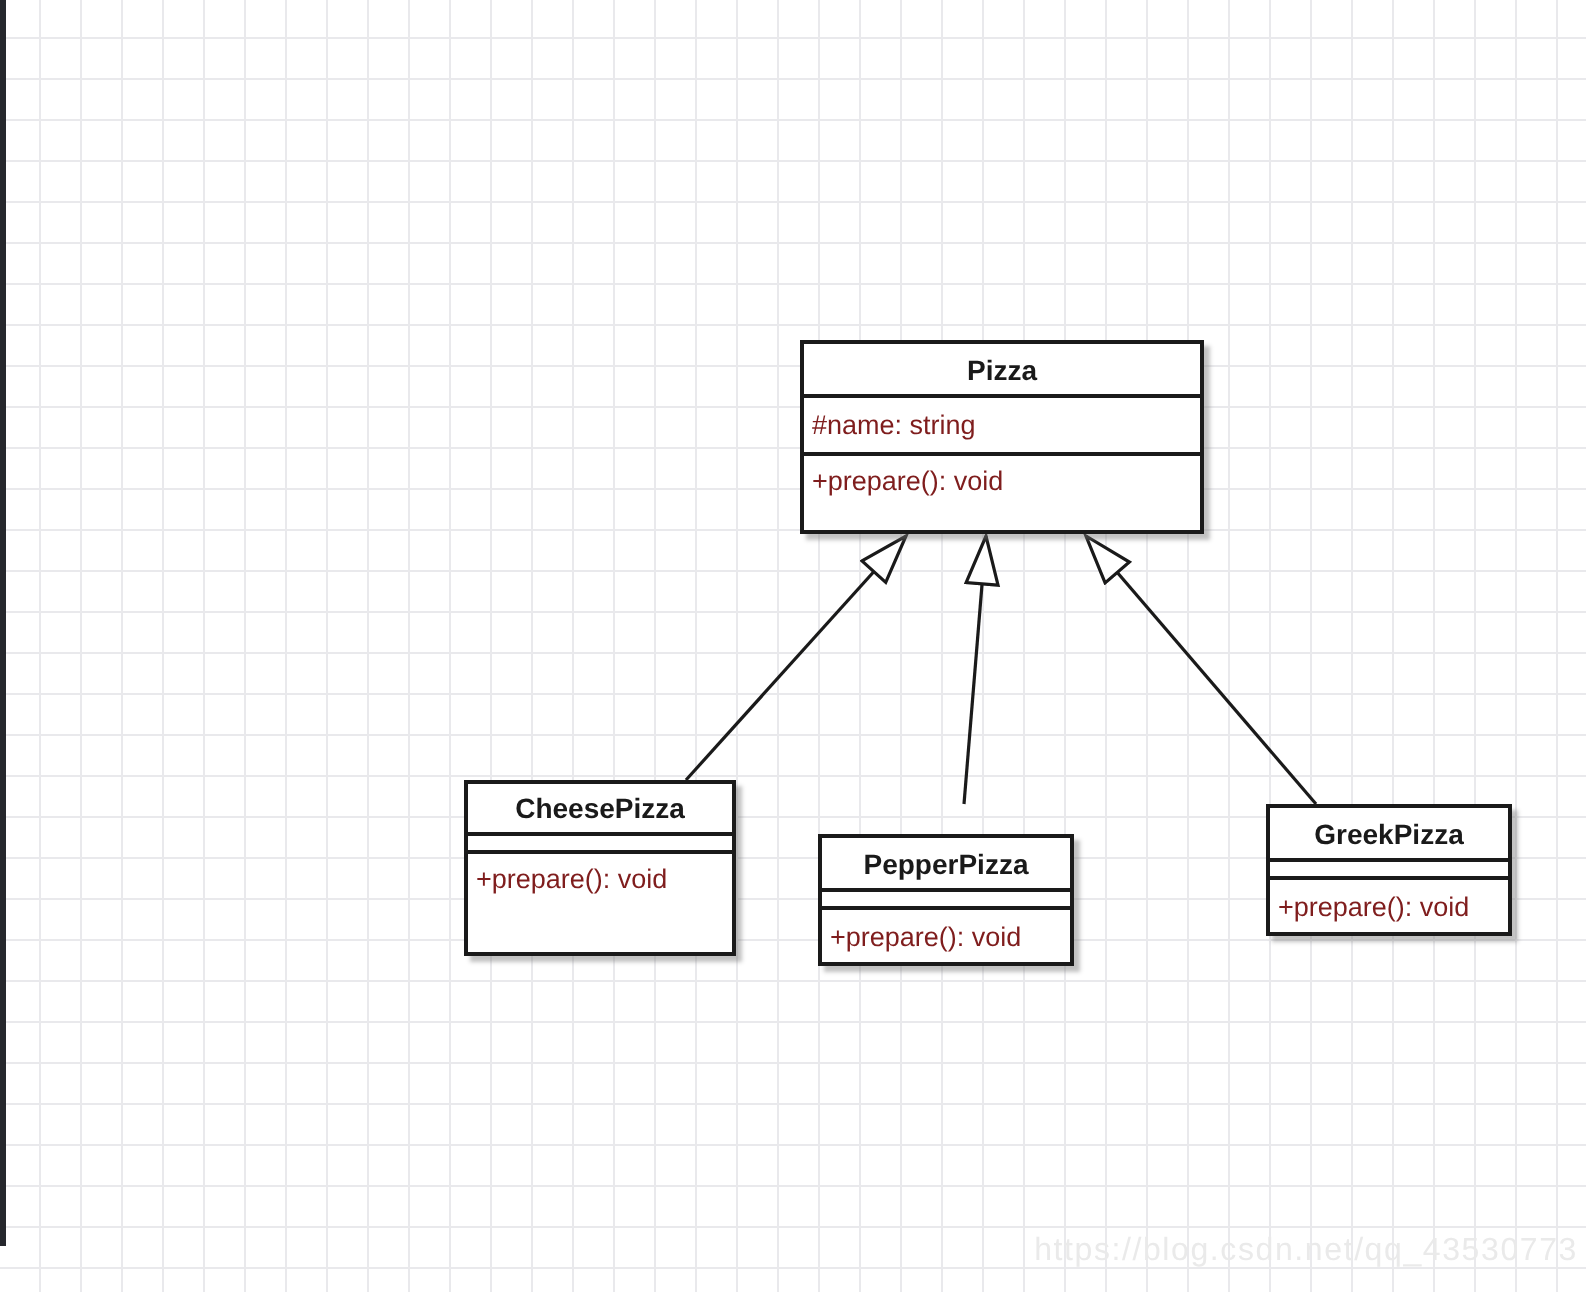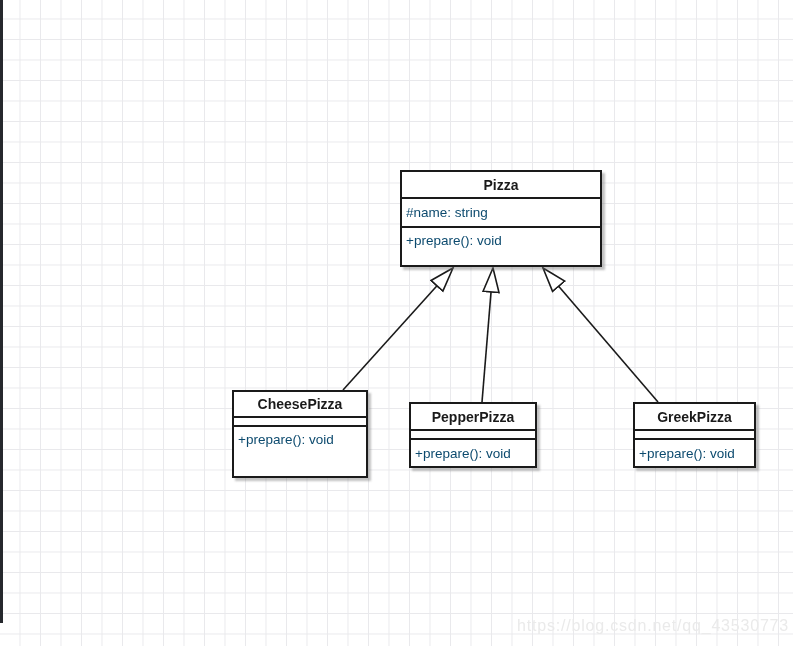--- a/index.html
+++ b/index.html
@@ -54,21 +54,21 @@
     font-size: 14px;
     border-bottom: 2px solid #1a1a1a;
     white-space: nowrap;
   }
   .uml-empty {
     flex: 0 0 auto;
     border-bottom: 2px solid #1a1a1a;
   }
   .uml-row {
     font-size: 13.5px;
-    color: #0c4a6e;
+    color: #7f1d1d;
     padding: 0 4px;
     white-space: nowrap;
     overflow: hidden;
   }
   .uml-row.sep { border-bottom: 2px solid #1a1a1a; }
   .row-center { display: flex; align-items: center; flex: 1 1 auto; }
   .row-top { flex: 1 1 auto; padding-top: 5px; }
   .row-fixed { flex: 0 0 auto; display: flex; align-items: center; }
 
   .watermark {
@@ -106,21 +106,21 @@
     <div class="uml-row row-top">+prepare(): void</div>
   </div>
 
 
   <div class="uml-class" style="left:232px; top:390px; width:136px; height:88px;">
     <div class="uml-title" style="height:26px;">CheesePizza</div>
     <div class="uml-empty" style="height:9px;"></div>
     <div class="uml-row row-top">+prepare(): void</div>
   </div>
 
-  <div class="uml-class" style="left:409px; top:402px; width:128px; height:66px;">
+  <div class="uml-class" style="left:409px; top:417px; width:128px; height:66px;">
     <div class="uml-title" style="height:27px;">PepperPizza</div>
     <div class="uml-empty" style="height:9px;"></div>
     <div class="uml-row row-center">+prepare(): void</div>
   </div>
 
   <div class="uml-class" style="left:633px; top:402px; width:123px; height:66px;justify-content:space-between;">
     <div class="uml-title" style="height:27px;">GreekPizza</div>
     <div class="uml-empty" style="height:9px;"></div>
     <div class="uml-row row-center">+prepare(): void</div>
   </div>

